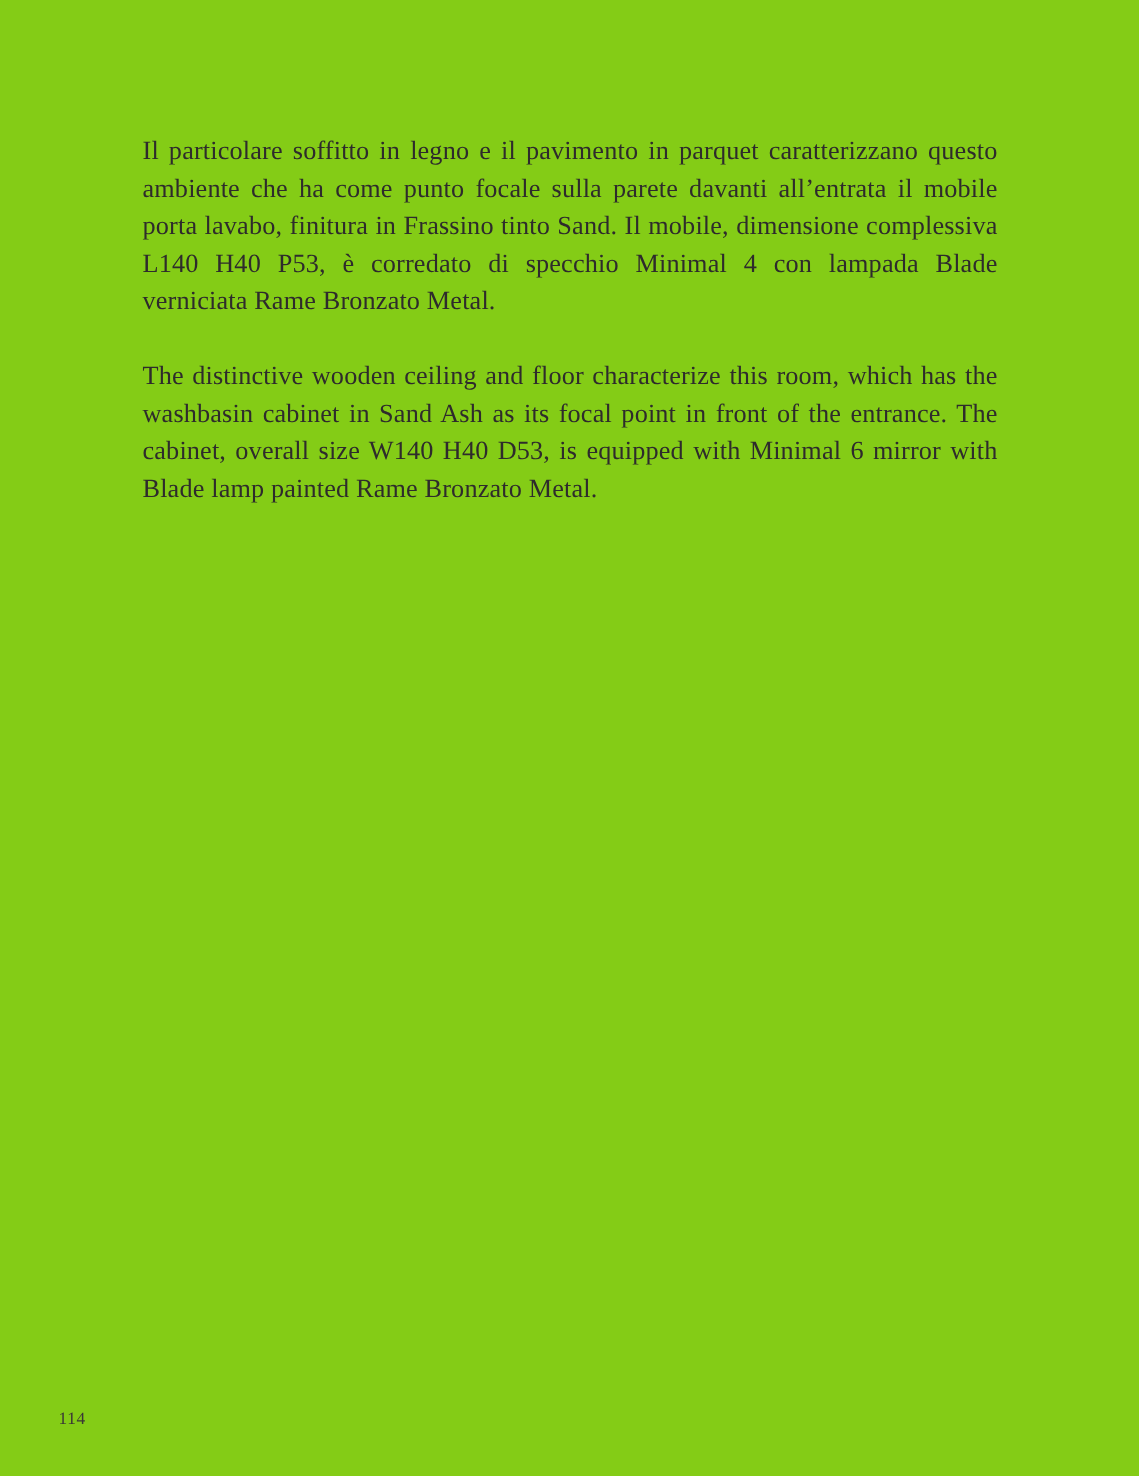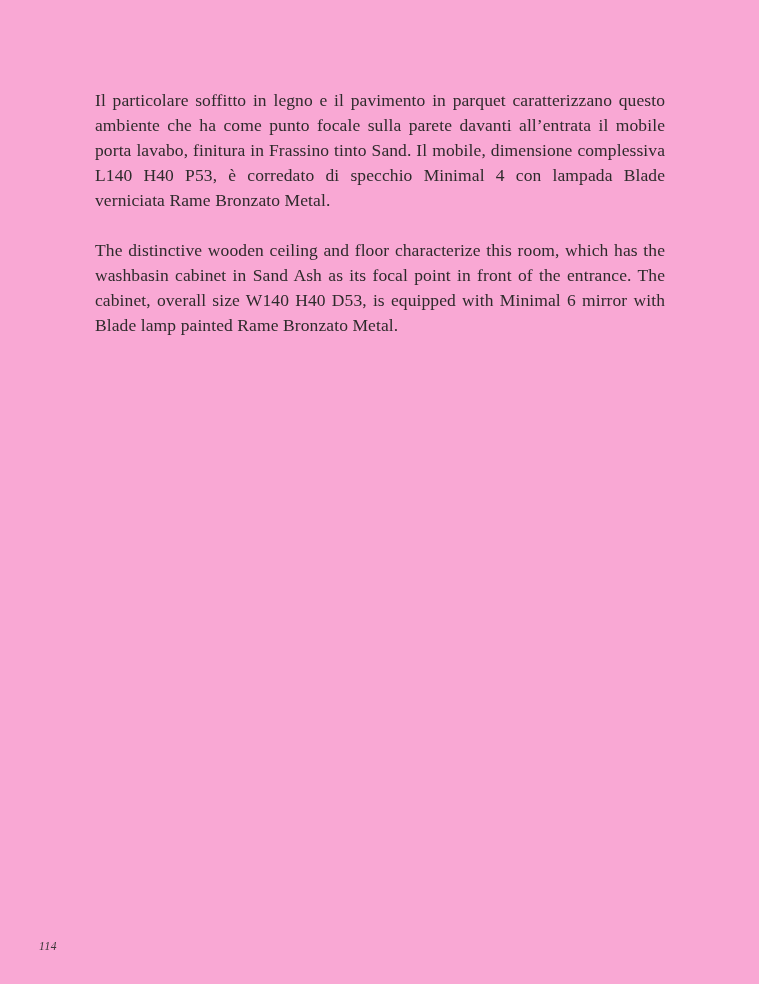--- a/index.html
+++ b/index.html
@@ -7,21 +7,21 @@
     width: 759px;
     height: 984px;
     background: #ffffff;
     font-family: "Liberation Serif", "DejaVu Serif", serif;
     overflow: hidden;
   }
   .page {
     position: relative;
     width: 759px;
     height: 984px;
-    background: #f9a8d4;
+    background: #84cc16;
   }
   .text-block {
     position: absolute;
     left: 95px;
     top: 88px;
     width: 570px;
     color: #2e2b2c;
     font-size: 17.5px;
     line-height: 25px;
     text-align: justify;
@@ -30,21 +30,20 @@
     margin: 0 0 25px 0;
     letter-spacing: 0.1px;
   }
   .page-number {
     position: absolute;
     left: 39px;
     top: 940px;
     font-size: 11.5px;
     color: #3a3637;
     letter-spacing: 0.5px;
-    font-style: italic;
   }
 </style>
 </head>
 <body>
 
 <div class="page">
   <div class="text-block">
     <p>Il particolare soffitto in legno e il pavimento in parquet caratterizzano questo ambiente che ha come punto focale sulla parete davanti all’entrata il mobile porta lavabo, finitura in Frassino tinto Sand. Il mobile, dimensione complessiva L140 H40 P53, è corredato di specchio Minimal 4 con lampada Blade verniciata Rame Bronzato Metal.</p>
     <p>The distinctive wooden ceiling and floor characterize this room, which has the washbasin cabinet in Sand  Ash as its focal point in front of the entrance. The cabinet, overall size W140 H40 D53, is equipped with Minimal 6 mirror with Blade lamp painted Rame Bronzato Metal.</p>
   </div>

